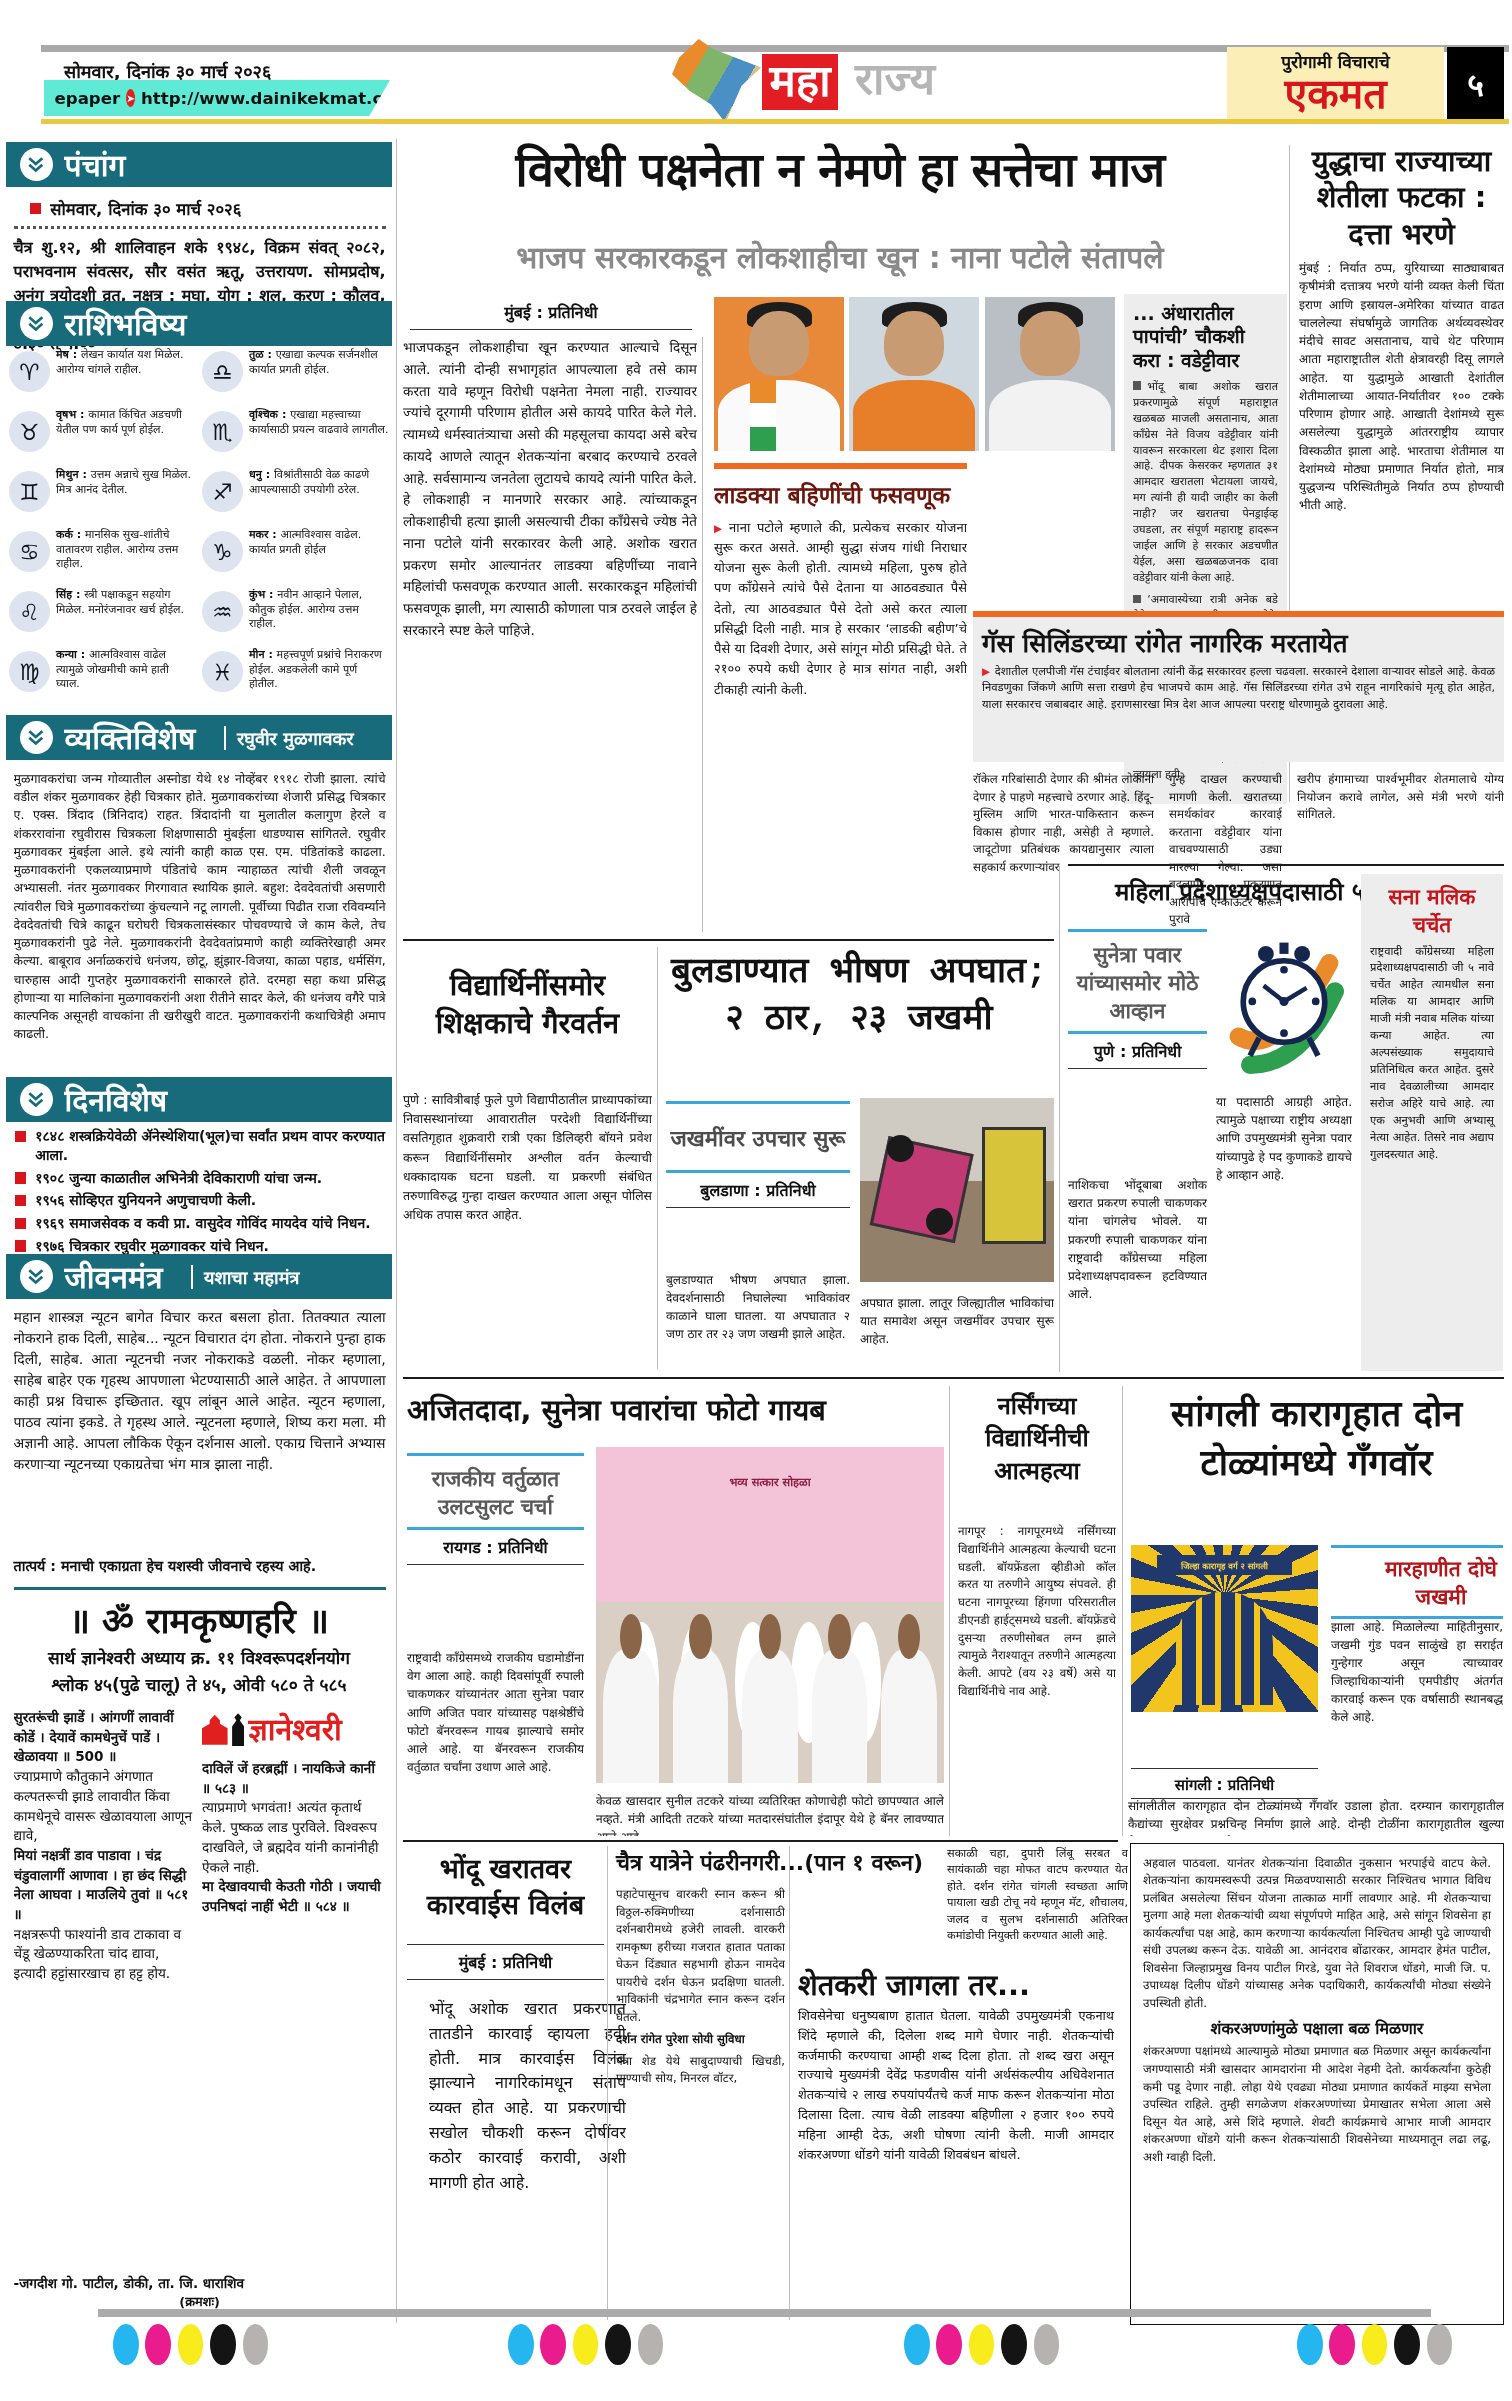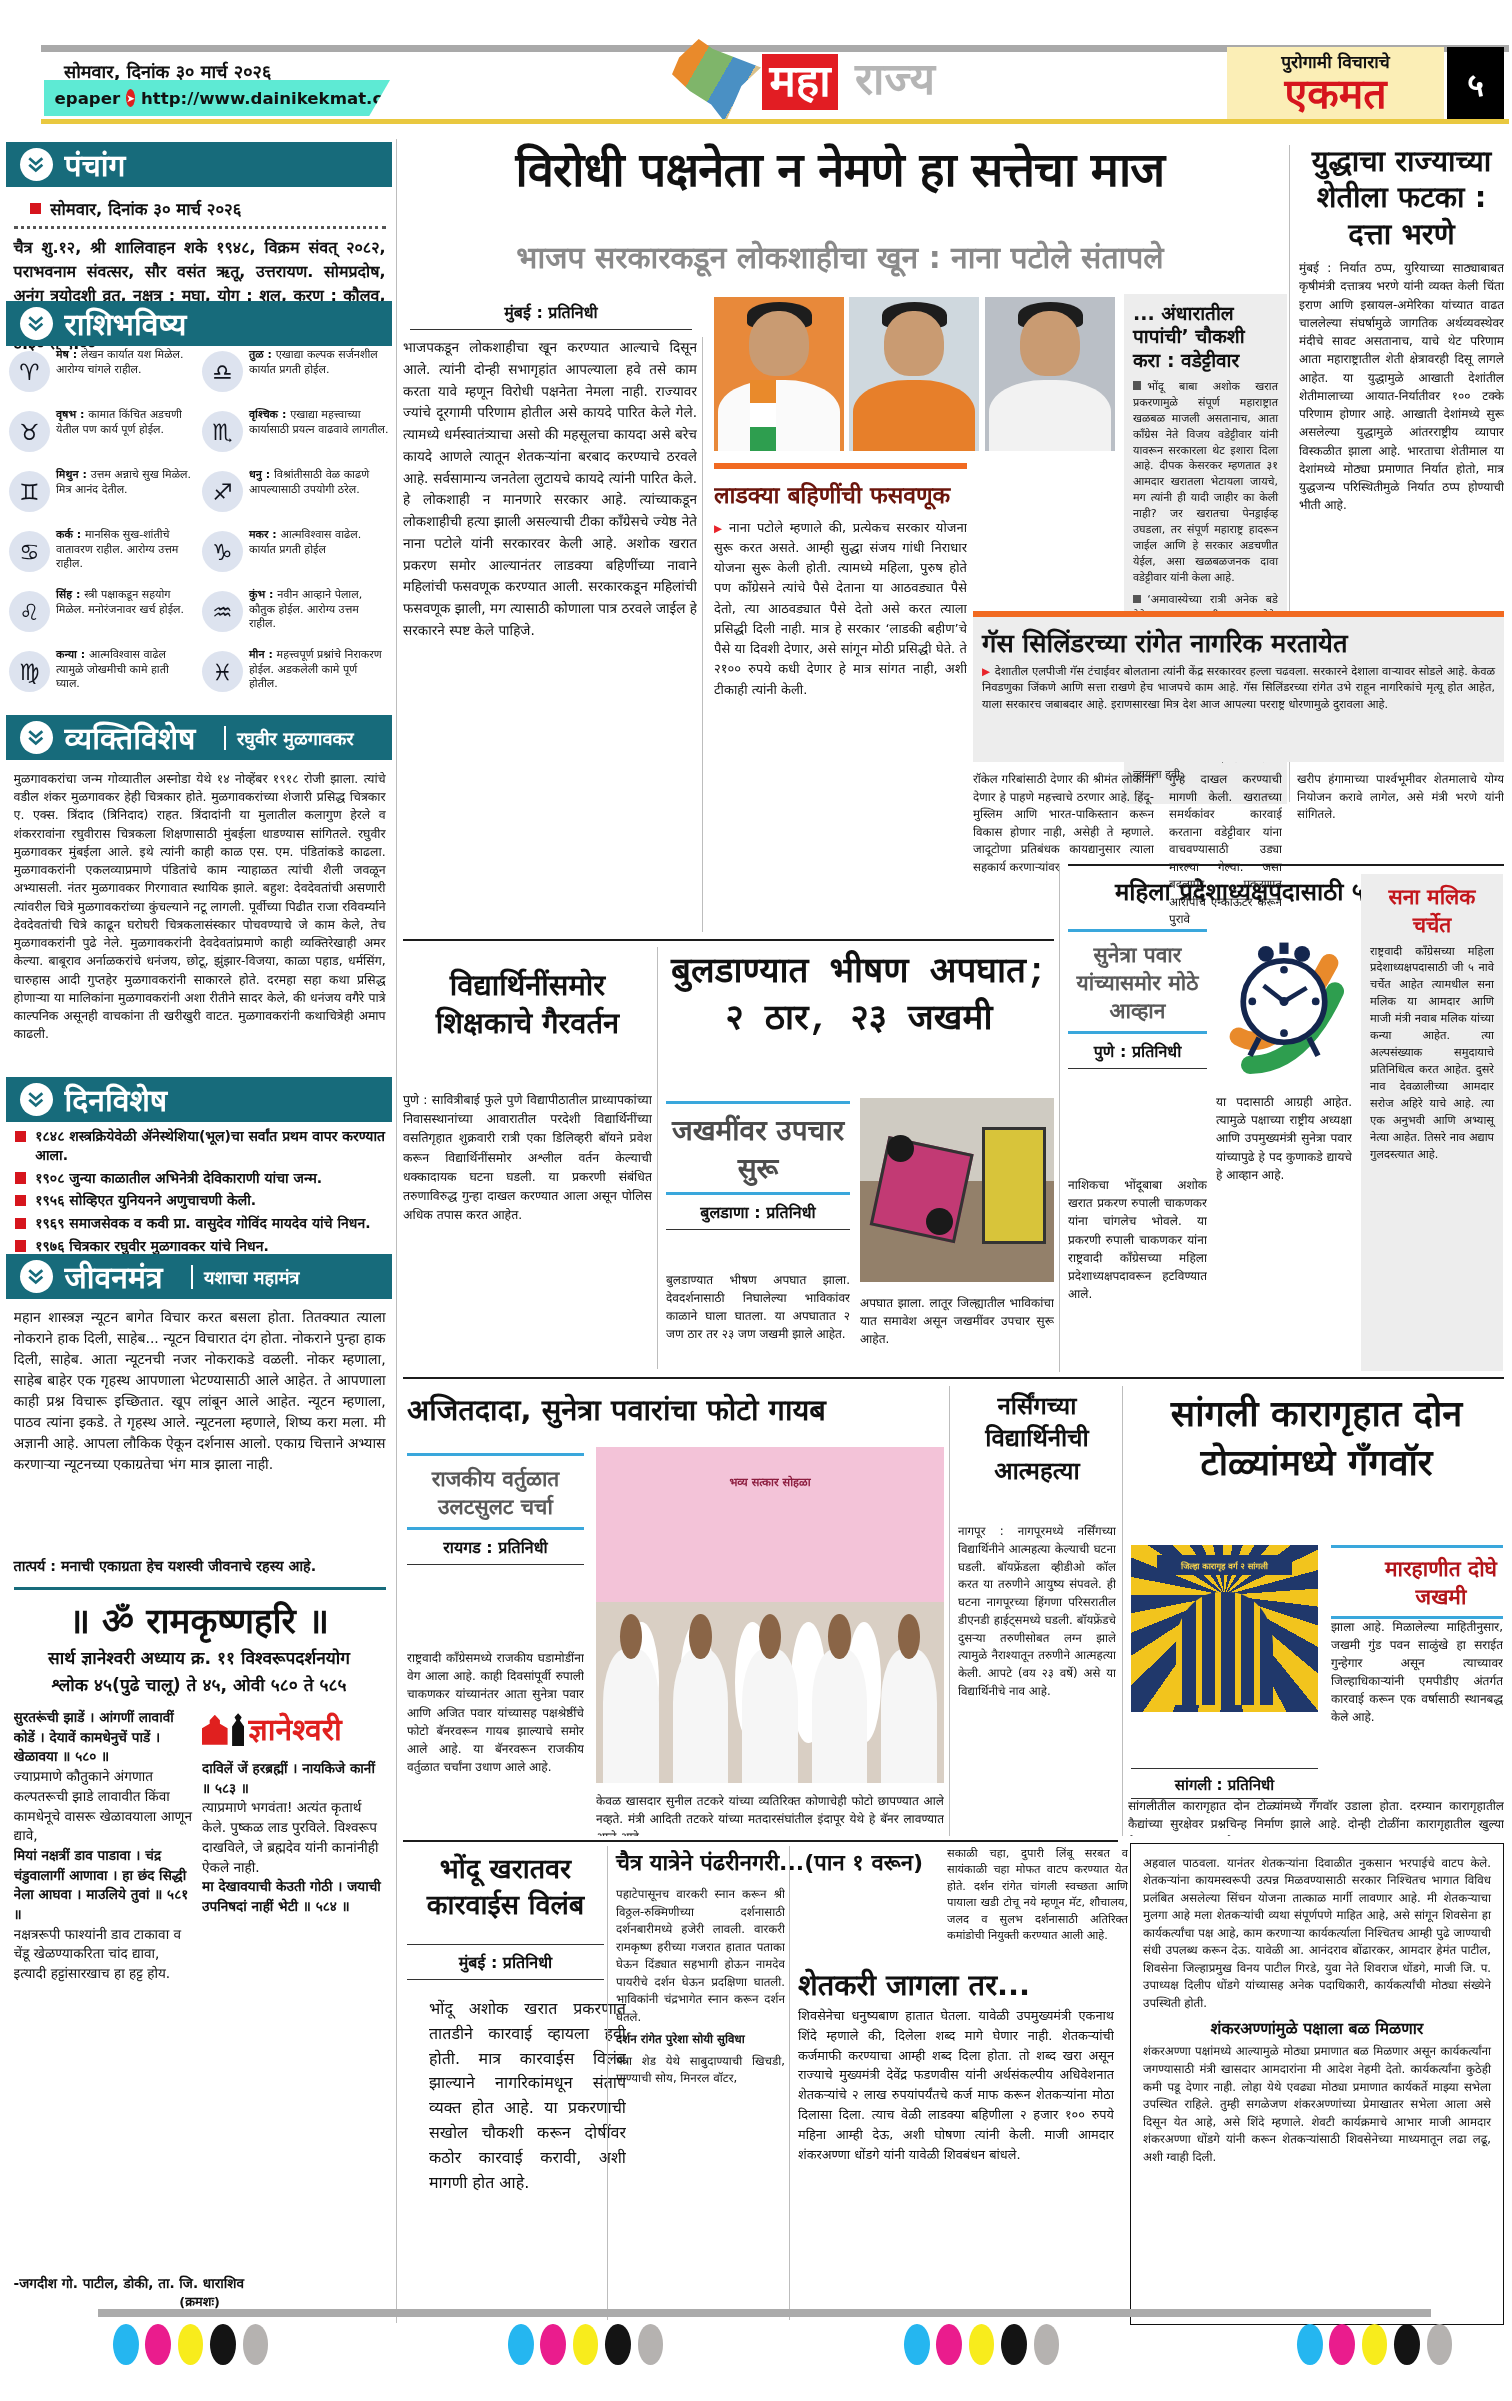--- a/index.html
+++ b/index.html
@@ -291,21 +291,21 @@
     <span class="sub">यशाचा महामंत्र</span>
   </div>
   <div class="abs just ov" style="left:13.6px;top:1307px;width:372px;height:245px;font-size:14px;line-height:1.5;">महान शास्त्रज्ञ न्यूटन बागेत विचार करत बसला होता. तितक्यात त्याला नोकराने हाक दिली, साहेब... न्यूटन विचारात दंग होता. नोकराने पुन्हा हाक दिली, साहेब. आता न्यूटनची नजर नोकराकडे वळली. नोकर म्हणाला, साहेब बाहेर एक गृहस्थ आपणाला भेटण्यासाठी आले आहेत. ते आपणाला काही प्रश्न विचारू इच्छितात. खूप लांबून आले आहेत. न्यूटन म्हणाला, पाठव त्यांना इकडे. ते गृहस्थ आले. न्यूटनला म्हणाले, शिष्य करा मला. मी अज्ञानी आहे. आपला लौकिक ऐकून दर्शनास आलो. एकाग्र चित्ताने अभ्यास करणाऱ्या न्यूटनच्या एकाग्रतेचा भंग मात्र झाला नाही.</div>
   <div class="moral">तात्पर्य : मनाची एकाग्रता हेच यशस्वी जीवनाचे रहस्य आहे.</div>
   <div class="tealline"></div>
 
   <div class="ramtitle">॥ ॐ रामकृष्णहरि ॥</div>
   <div class="ramsub" style="top:1646px;">सार्थ ज्ञानेश्वरी अध्याय क्र. ११ विश्वरूपदर्शनयोग</div>
   <div class="ramsub" style="top:1673px;">श्लोक ४५(पुढे चालू) ते ४५, ओवी ५८० ते ५८५</div>
   <div class="abs ramcol ov" style="left:13.6px;top:1708px;width:181px;height:557px;">
-    <div class="verse">सुरतरूंची झाडें । आंगणीं लावावीं कोडें । देयावें कामधेनुचें पाडें । खेळावया ॥ ५८० ॥</div>
+    <div class="verse">सुरतरूंची झाडें । आंगणीं लावावीं कोडें । देयावें कामधेनुचें पाडें । खेळावया ॥ 500 ॥</div>
     <div>ज्याप्रमाणे कौतुकाने अंगणात कल्पतरूची झाडे लावावीत किंवा कामधेनूचे वासरू खेळावयाला आणून द्यावे,</div>
     <div class="verse">मियां नक्षत्रीं डाव पाडावा । चंद्र चंडुवालागीं आणावा । हा छंद सिद्धी नेला आघवा । माउलिये तुवां ॥ ५८१ ॥</div>
     <div>नक्षत्ररूपी फाश्यांनी डाव टाकावा व चेंडू खेळण्याकरिता चांद द्यावा, इत्यादी हट्टांसारखाच हा हट्ट होय.</div>
   </div>
   <div class="abs ramcol ov" style="left:202px;top:1708px;width:185px;height:557px;">
     <div class="dnlogo">
       <span class="temple"></span>
       <span class="vitthal"></span>
       <span class="txt">ज्ञानेश्वरी</span>
     </div>
@@ -377,21 +377,21 @@
   </div>
   <div class="abs just ov" style="left:403px;top:1090px;width:249px;height:277px;font-size:12.4px;line-height:1.55;">पुणे : सावित्रीबाई फुले पुणे विद्यापीठातील प्राध्यापकांच्या निवासस्थानांच्या आवारातील परदेशी विद्यार्थिनींच्या वसतिगृहात शुक्रवारी रात्री एका डिलिव्हरी बॉयने प्रवेश करून विद्यार्थिनींसमोर अश्लील वर्तन केल्याची धक्कादायक घटना घडली. या प्रकरणी संबंधित तरुणाविरुद्ध गुन्हा दाखल करण्यात आला असून पोलिस अधिक तपास करत आहेत.</div>
   <div class="vr" style="left:657px;top:947px;height:422px;"></div>
 
   <div class="abs b c" style="left:663px;top:950px;width:392px;font-size:35px;line-height:1.35;font-family:Liberation Mono, monospace;">
     <div>बुलडाण्यात भीषण अपघात;</div>
     <div>२ ठार, २३ जखमी</div>
   </div>
   <div class="abs" style="left:666px;top:1101px;width:184px;">
     <div class="bluerule"></div>
-    <div class="boxhead-gray" style="font-size:28px;padding:6px 0;">जखमींवर उपचार सुरू</div>
+    <div class="boxhead-gray" style="font-size:22px;padding:18px 0;">जखमींवर उपचार सुरू</div>
     <div class="bluerule"></div>
     <div class="dateline" style="padding:6px 0;border-bottom:1.5px solid #333;">बुलडाणा : प्रतिनिधी</div>
   </div>
   <div class="photo acc" style="left:860px;top:1098px;width:194px;height:184px;">
     <div class="truck"></div>
     <div class="wheel" style="left:14%;top:20%;"></div>
     <div class="wheel" style="left:34%;top:60%;"></div>
     <div class="truck2"></div>
   </div>
   <div class="abs just ov" style="left:666px;top:1271px;width:184px;height:98px;font-size:12px;line-height:1.5;">बुलडाण्यात भीषण अपघात झाला. देवदर्शनासाठी निघालेल्या भाविकांवर काळाने घाला घातला. या अपघातात २ जण ठार तर २३ जण जखमी झाले आहेत.</div>

